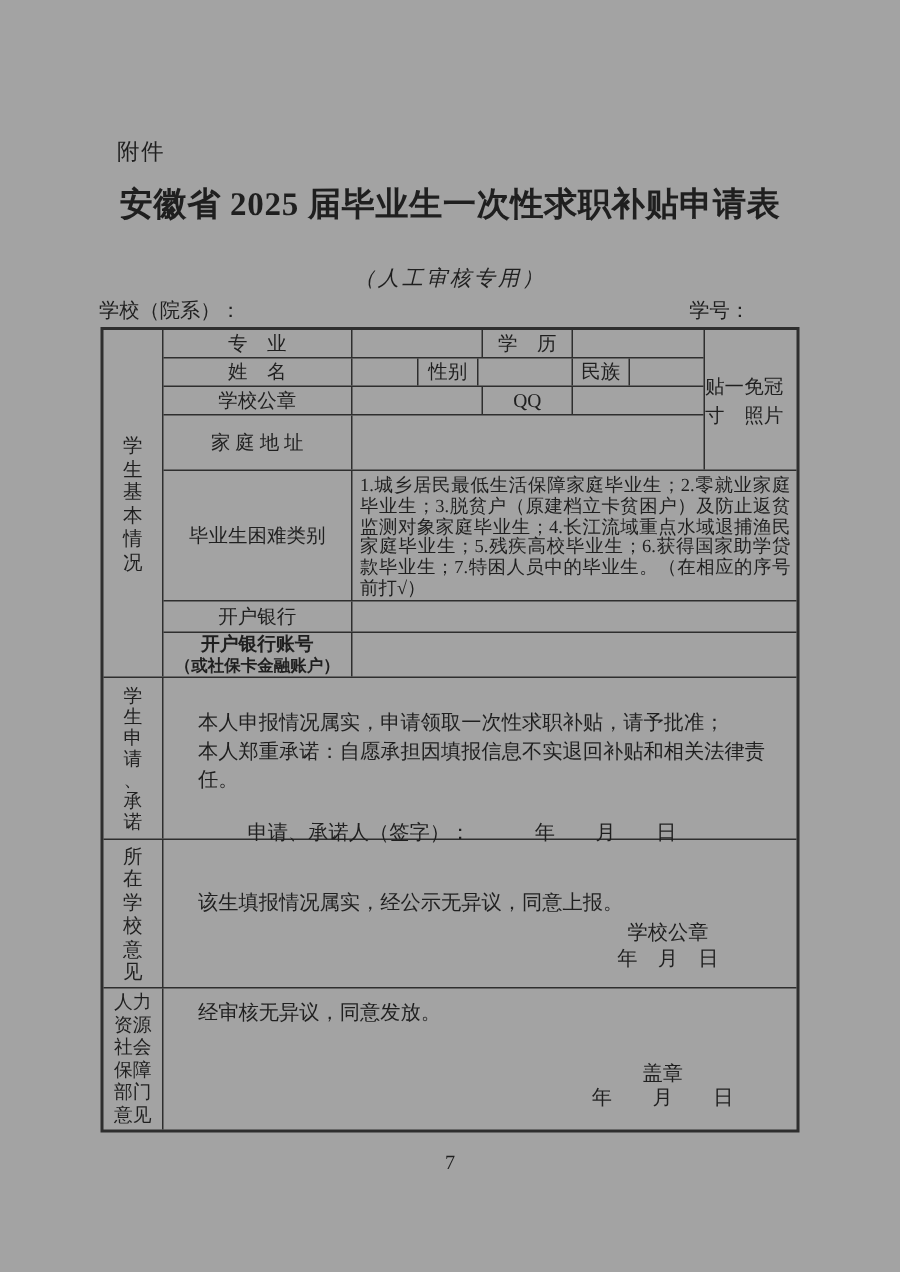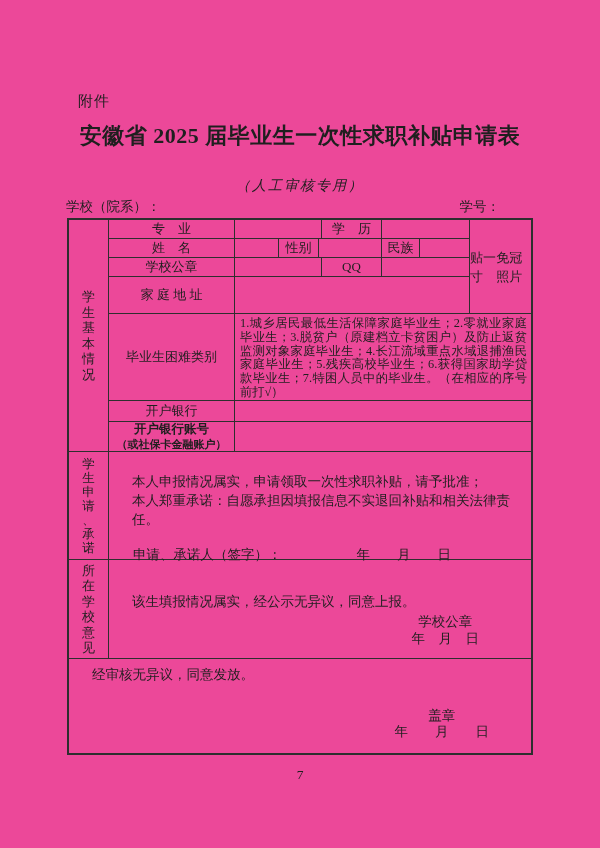--- a/index.html
+++ b/index.html
@@ -1,18 +1,18 @@
 <!DOCTYPE html>
 <html><head>
 <meta charset="utf-8">
 <style>
   * { margin:0; padding:0; box-sizing:border-box; }
   html,body { background:#ffffff; }
   body { font-family:"Liberation Serif","DejaVu Serif",serif; color:#1f1f1f; }
-  .page { position:relative; width:600px; height:848px; background:#ec4899; overflow:hidden; }
+  .page { position:relative; width:600px; height:848px; background:#a3a3a3; overflow:hidden; }
 
   .attachment { position:absolute; left:78px; top:92px; font-size:15px; letter-spacing:1px; }
   .doc-title { position:absolute; left:0; right:0; top:121px; text-align:center;
                font-size:22px; font-weight:bold; letter-spacing:0.5px; }
   .doc-subtitle { position:absolute; left:0; right:0; top:177px; text-align:center;
                   font-size:14px; font-style:italic; letter-spacing:2px; }
   .school-line { position:absolute; left:66px; top:198px; width:467px; display:flex;
                  align-items:baseline; font-size:13.5px; }
   .school-line .spacer { flex:1; }
   .student-no-wrap { margin-right:33px; }
@@ -56,21 +56,21 @@
           display:flex; flex-direction:column; align-items:center; justify-content:space-between;font-weight:bold; }
   .lbl2 .l1 { font-size:12.5px; line-height:14px; }
   .lbl2 .l2 { font-size:11px; line-height:13px; }
   .difficulty { flex:1; padding:3px 4px 2px 5px; font-size:12.3px; line-height:13.8px;
                 text-align:justify; display:block; white-space:normal; }
 
   
   .sec2-content { padding-top:20px; }
   .pledge-line { padding-left:23px; font-size:13.5px; line-height:19px; }
   .sign-row { display:flex; align-items:baseline; margin-top:17px; font-size:13.5px; }
-  .sign-label { margin-left:24px; }
+  .sign-label { margin-left:56px; }
   .sign-date { margin-left:auto; margin-right:80px; }
 
   .sec3-content { padding-top:33px; }
   .opinion-text { padding-left:23px; font-size:13.5px; }
   .seal-block { margin-left:auto; margin-right:52px; text-align:center; font-size:13.5px;
                 line-height:17px; margin-top:2px; }
 
   .sec4-content { display:flex; flex-direction:column; }
   .sec4-text { padding:7px 0 0 23px; font-size:13.5px; }
   .sec4-spacer { flex:1; }
@@ -182,20 +182,23 @@
       <div class="content sec3-content">
         <div class="opinion-text">该生填报情况属实，经公示无异议，同意上报。</div>
         <div class="seal-block">
           <div>学校公章</div>
           <div>年　月　日</div>
         </div>
       </div>
     </div>
 
     <div class="section last">
+      <div class="side">
+        <div class="vtext wide">人力资源社会保障部门意见</div>
+      </div>
       <div class="content sec4-content">
         <div class="sec4-text">经审核无异议，同意发放。</div>
         <div class="sec4-spacer"></div>
         <div class="seal-block2">
           <div>盖章</div>
           <div>年　　月　　日</div>
         </div>
       </div>
     </div>
 

